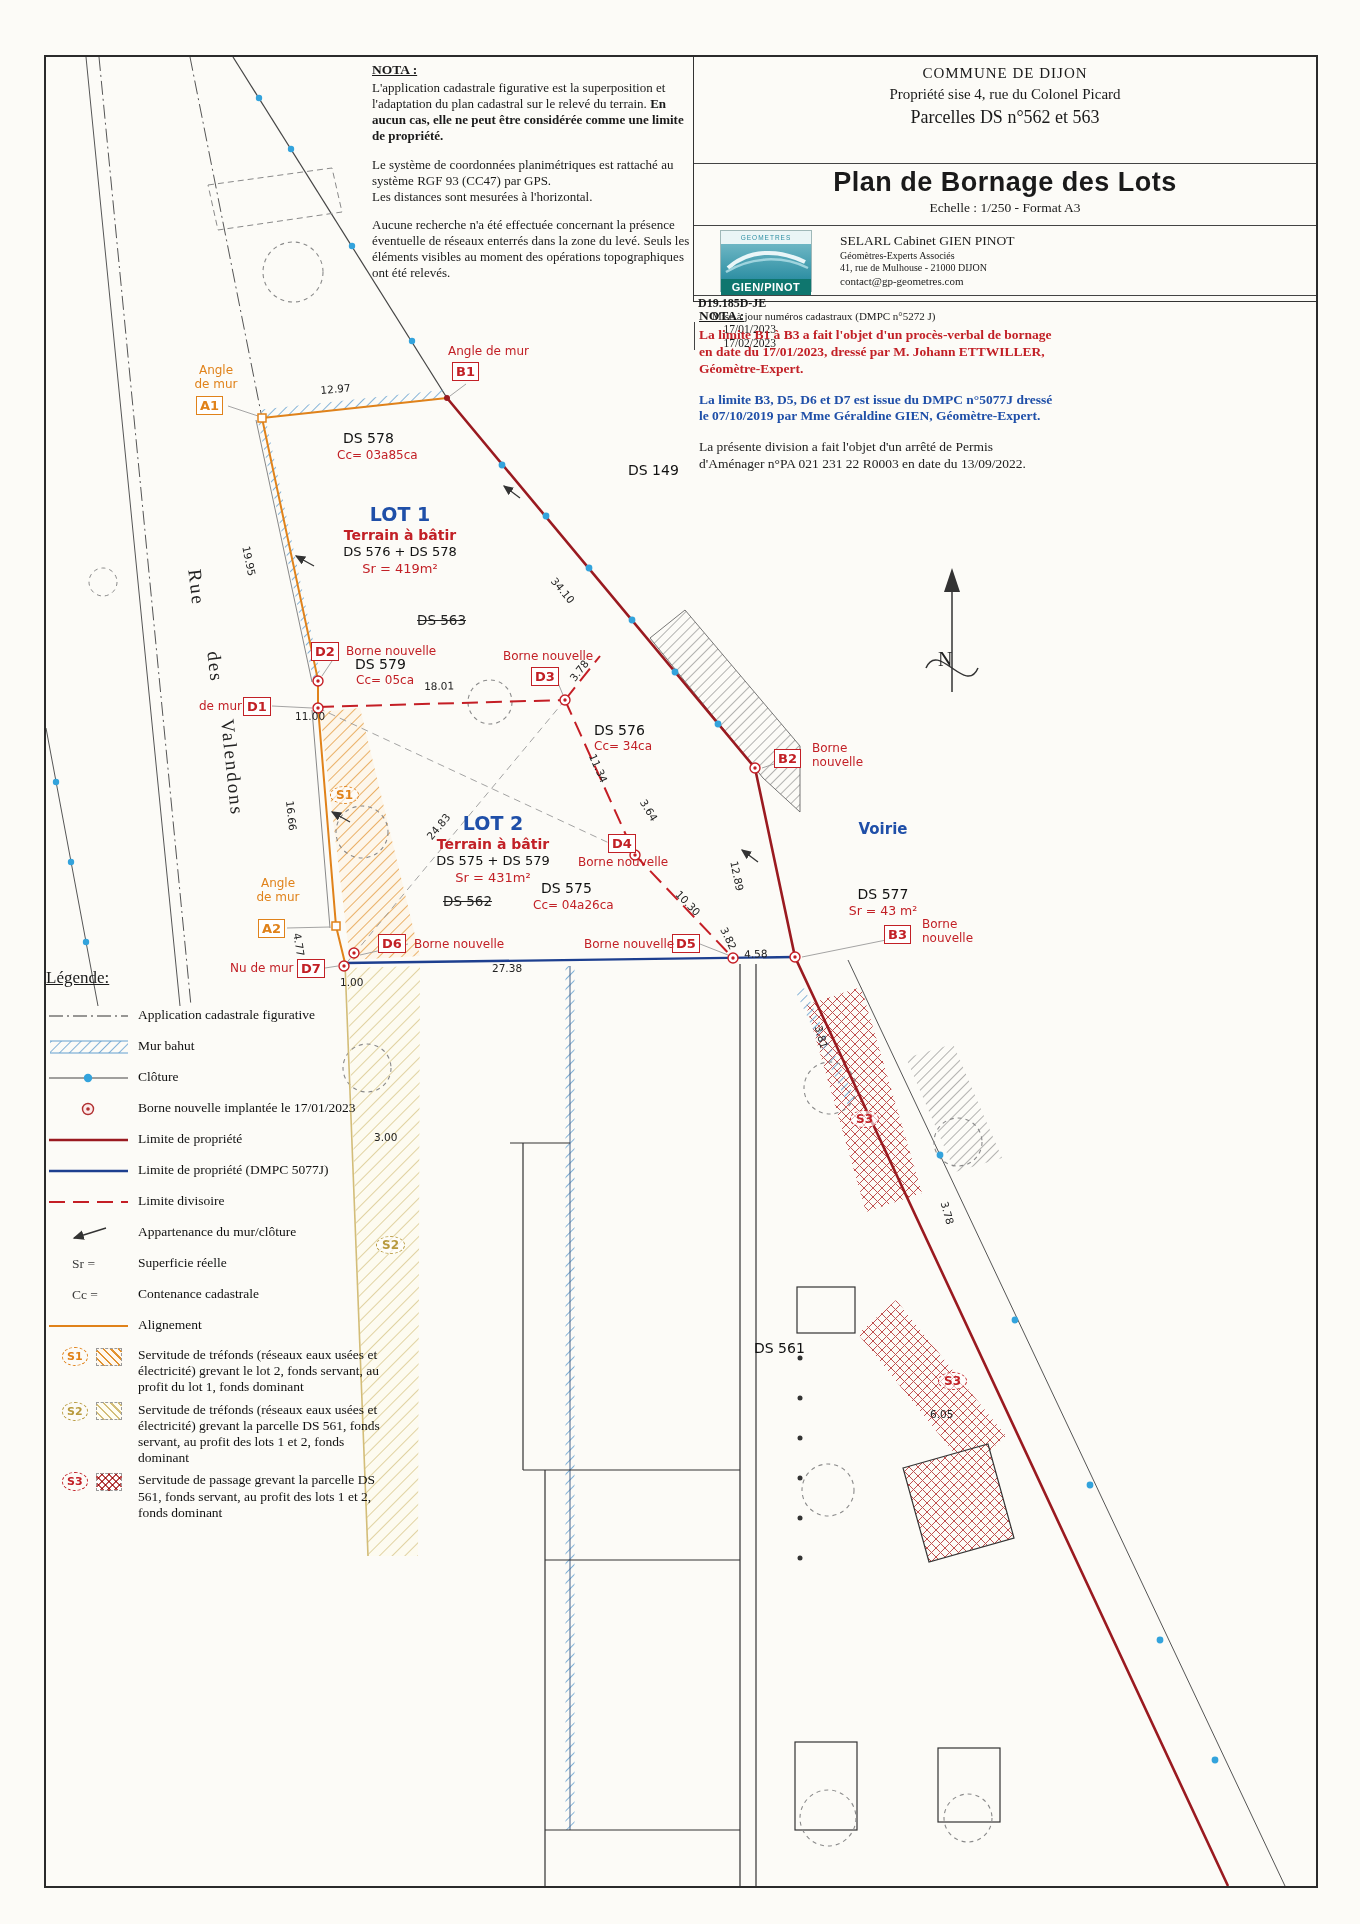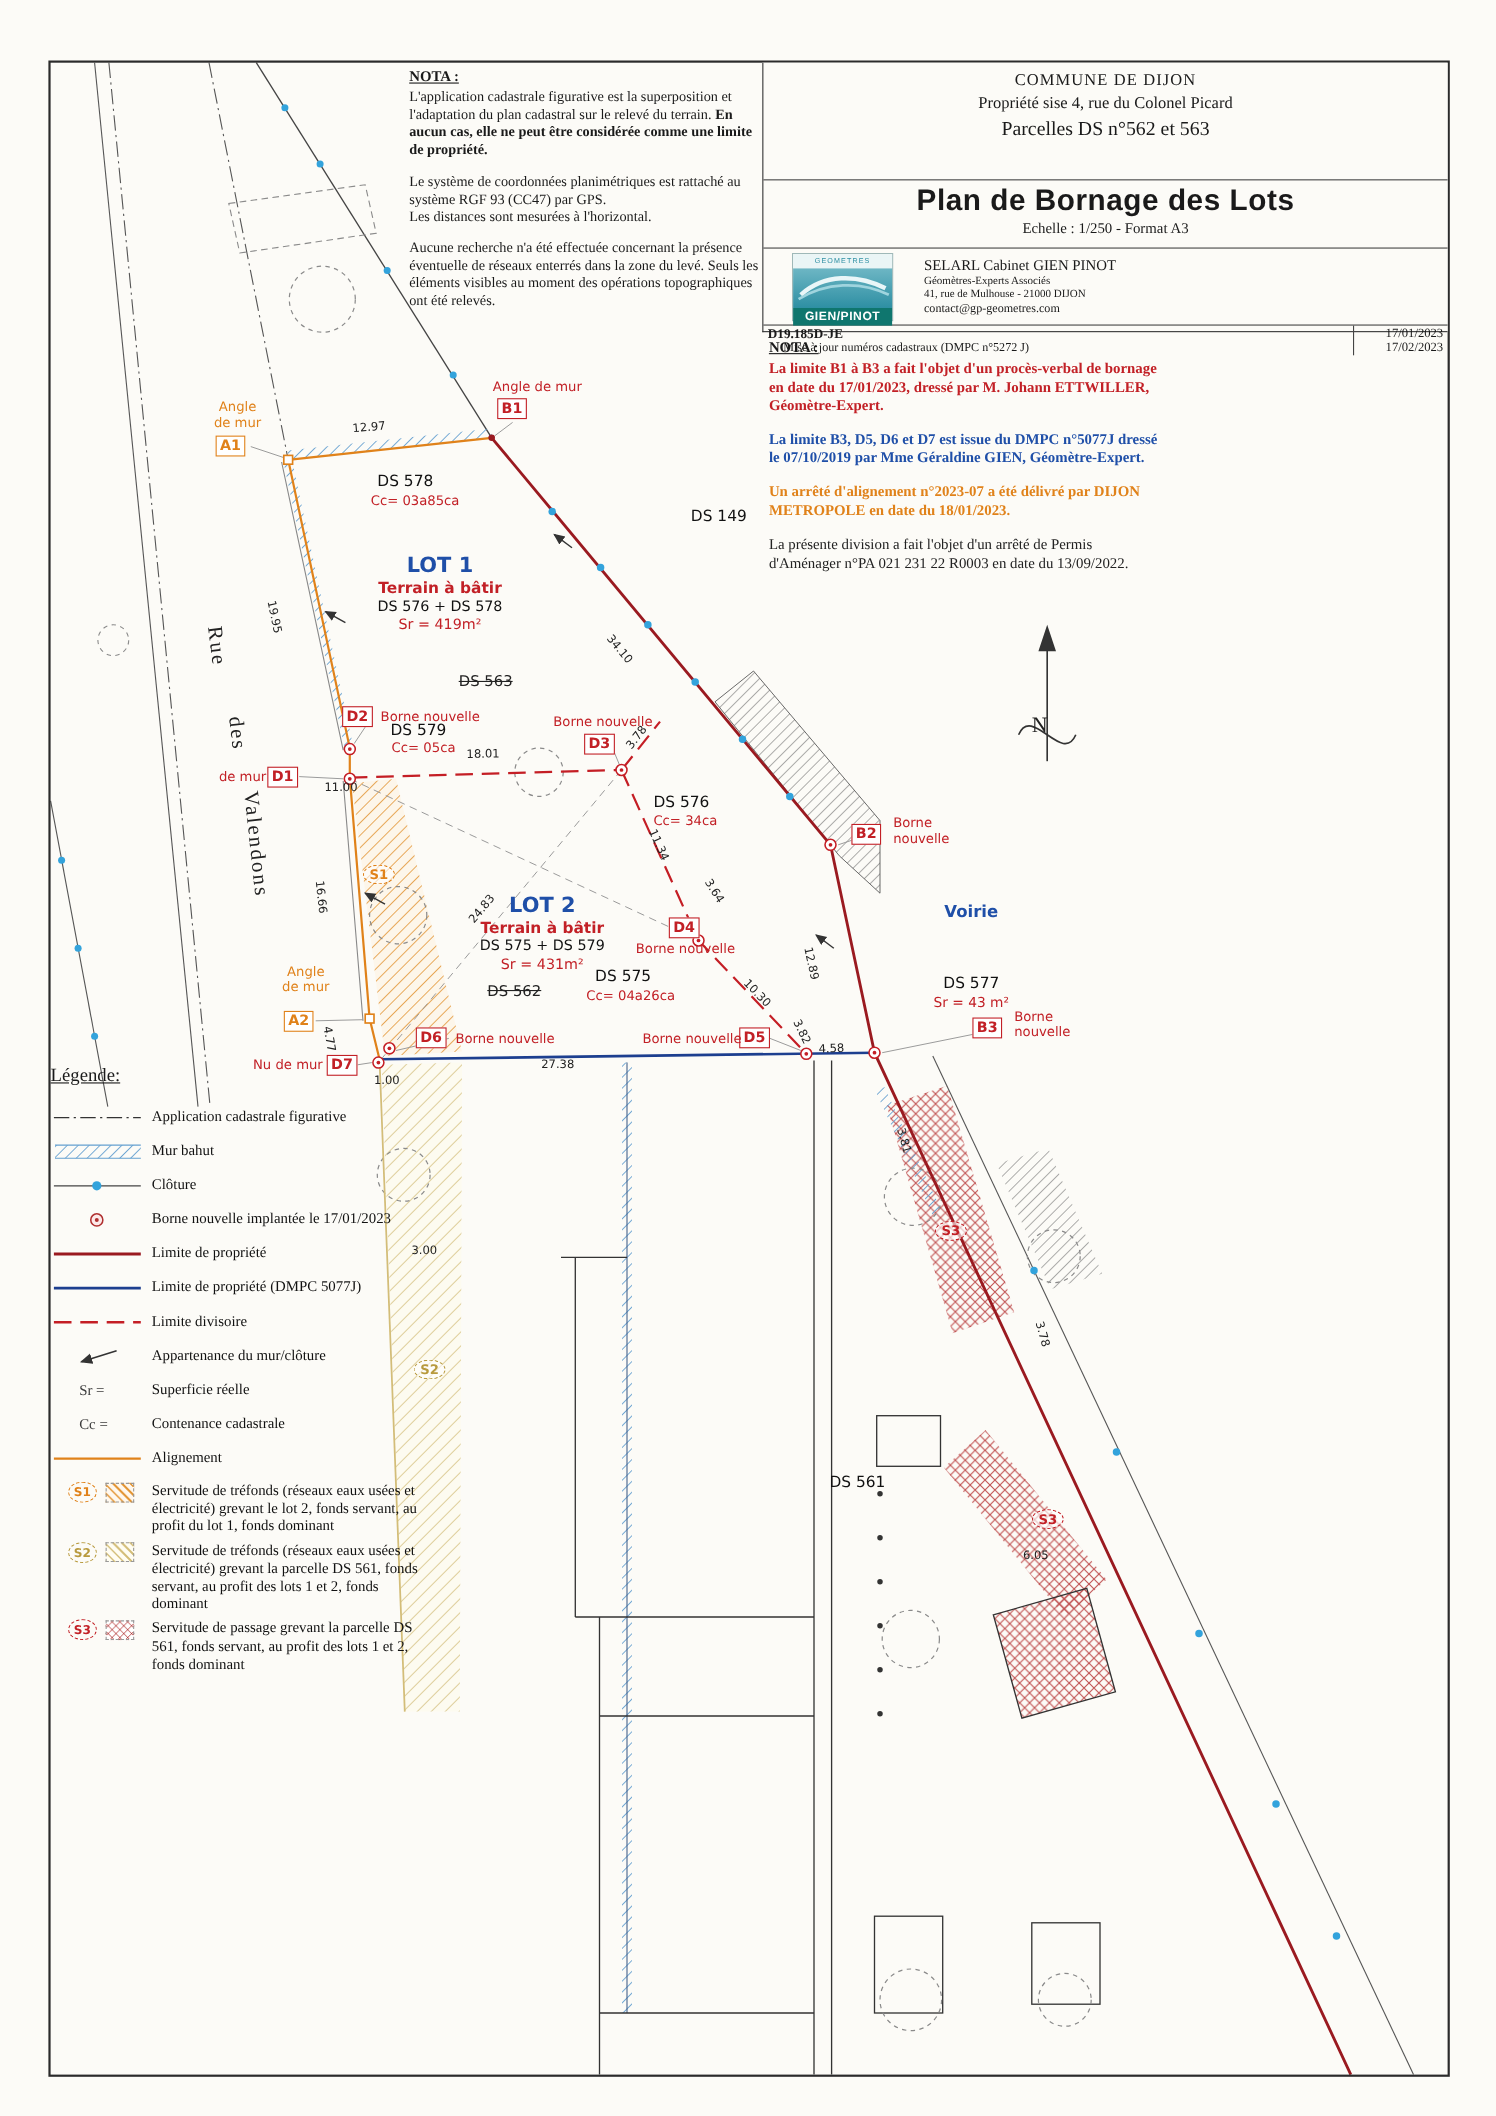--- a/index.html
+++ b/index.html
@@ -28,21 +28,21 @@
   .logo{width:92px;height:62px;margin-left:26px;border:1px solid #9fb8b8;display:flex;flex-direction:column;}
   .logo-top{height:13px;background:#eaf5f6;color:#2e8fa3;font-family:"Liberation Sans",sans-serif;
             font-size:6.5px;letter-spacing:1px;text-align:center;line-height:13px;}
   .logo-mid{flex:1;position:relative;background:linear-gradient(#6db6c4,#2e8fa3);}
   .logo-band{height:16px;background:#0f766e;color:#fff;font-family:"Liberation Sans",sans-serif;
              font-weight:bold;font-size:11px;text-align:center;line-height:16px;letter-spacing:.5px;}
   .firm-text{margin-left:28px;line-height:1.25;}
   .firm1{font-size:13.5px;}
   .firm2,.firm3{font-size:10px;}
   .firm4{font-size:11px;}
-  .tb-bottom{height:27px;display:flex;}
+  .tb-bottom{height:27px;display:flex;flex-direction:column;}
   .tb-refs{flex:1;padding:1px 0 0 4px;line-height:1.1;}
   .tb-ref{font-size:12px;font-weight:bold;display:block;}
   .tb-rev{font-size:11px;display:block;margin-left:14px;}
   .tb-dates{width:86px;border-left:1.2px solid #444;font-size:11.5px;text-align:right;padding:1px 4px 0 0;line-height:1.15;}
 
   
   .nota-right{position:absolute;left:699px;top:308px;width:360px;font-size:13.5px;line-height:1.25;}
   .nota-right p{margin-bottom:14px;}
   .nr-red{color:var(--label_red);font-weight:bold;}
   .nr-blue{color:var(--blue);font-weight:bold;}
@@ -318,21 +318,20 @@
         <div>17/01/2023</div>
         <div>17/02/2023</div>
       </div>
     </div>
   </div>
 
   <div class="nota-right">
     <div class="nota-head">NOTA :</div>
     <p class="nr-red">La limite B1 à B3 a fait l'objet d'un procès-verbal de bornage en date du 17/01/2023, dressé par M. Johann ETTWILLER, Géomètre-Expert.</p>
     <p class="nr-blue">La limite B3, D5, D6 et D7 est issue du DMPC n°5077J dressé le 07/10/2019 par Mme Géraldine GIEN, Géomètre-Expert.</p>
-    <p class="nr-orange">Un arrêté d'alignement n°2023-07 a été délivré par DIJON METROPOLE en date du 18/01/2023.</p>
     <p class="nr-black">La présente division a fait l'objet d'un arrêté de Permis d'Aménager n°PA 021 231 22 R0003 en date du 13/09/2022.</p>
   </div>
 
   <span class="street-word" style="left:205px;top:568px;transform:rotate(83deg)">Rue</span>
   <span class="street-word" style="left:224px;top:650px;transform:rotate(83deg)">des</span>
   <span class="street-word" style="left:238px;top:718px;transform:rotate(84deg)">Valendons</span>
   <span class="north-n" style="left:938px;top:648px">N</span>
 
   <span class="ptbox orange" style="left:196px;top:396px">A1</span>
   <span class="ptlabel orange" style="left:190px;top:364px;text-align:center;width:52px"><span>Angle</span><br><span>de mur</span></span>

